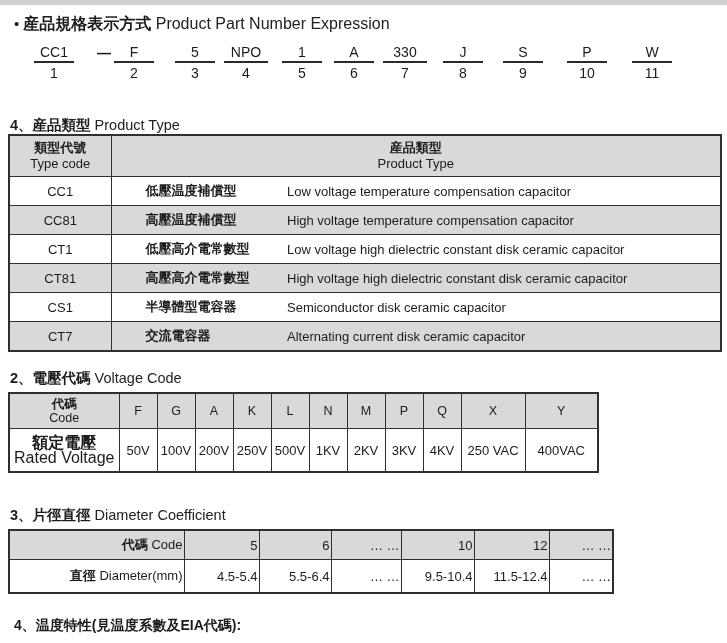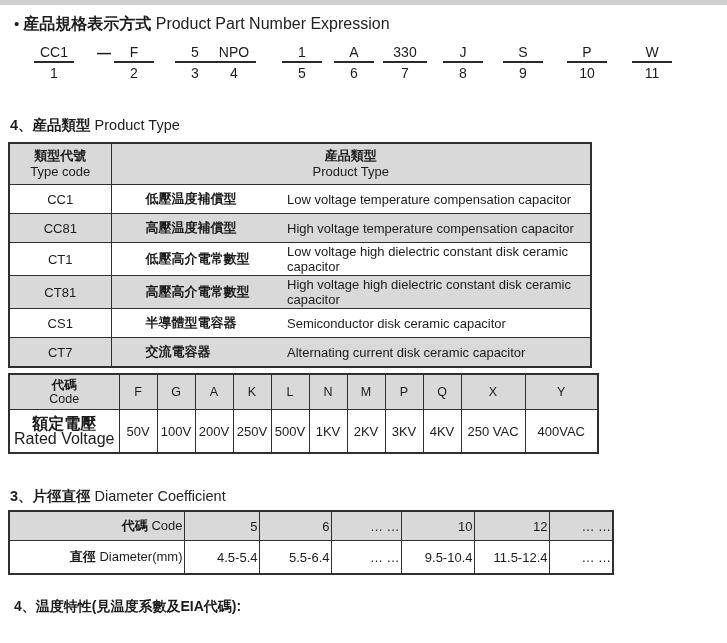--- a/index.html
+++ b/index.html
@@ -31,21 +31,21 @@
   .h4 .cjk { font-weight:bold; }
 
   
   table.tbl { border-collapse:collapse; table-layout:fixed; margin-left:8px; }
   table.tbl td { border:1px solid #2f2f2f; font-size:13px; overflow:hidden; }
   table.tbl { border:2px solid #2f2f2f; }
   .gray { background:#d9d9d9; }
   .cjkb { font-weight:bold; }
 
   
-  .t1 { width:584px; margin-top:8px; }
+  .t1 { width:714px; margin-top:0; }
   .t1 td { height:26px; }
   .t1 .hdr td { height:38px; text-align:center; line-height:16px; }
   .t1 .c1 { text-align:center; }
   .t1 .cn { border-right:none; padding-left:34px; font-weight:bold; }
   .t1 .en { border-left:none; padding-left:8px; }
 
   
   .t2 { width:585px; margin-top:5px; }
   .t2 td { text-align:center; }
   .t2 .hdr td { height:32px; line-height:14px; font-size:12.5px; }
@@ -78,21 +78,21 @@
       </span>
     <span class="dash">—</span>
     <span class="seg" style="left:114px;width:40px">
         <span class="code">F</span>
         <span class="num">2</span>
       </span>
     <span class="seg" style="left:175px;width:40px">
         <span class="code">5</span>
         <span class="num">3</span>
       </span>
-    <span class="seg" style="left:212px;width:44px">
+    <span class="seg" style="left:224px;width:44px">
         <span class="code">NPO</span>
         <span class="num">4</span>
       </span>
     <span class="seg" style="left:282px;width:40px">
         <span class="code">1</span>
         <span class="num">5</span>
       </span>
     <span class="seg" style="left:334px;width:40px">
         <span class="code">A</span>
         <span class="num">6</span>
@@ -167,20 +167,24 @@
       <td class="en">Semiconductor disk ceramic capacitor</td>
     </tr>
     <tr class="gray">
       <td class="c1">CT7</td>
       <td class="cn">交流電容器</td>
       <td class="en">Alternating current disk ceramic capacitor</td>
     </tr>
   </tbody>
     </table>
 
+  <div class="sec-h h2">
+    <span class="cjk">2、電壓代碼</span>
+    <span class="lat">Voltage Code</span>
+  </div>
 
   <table class="tbl t2">
     <colgroup>
       <col style="width:110px">
         <col style="width:38px">
         <col style="width:38px">
         <col style="width:38px">
         <col style="width:38px">
         <col style="width:38px">
         <col style="width:38px">

